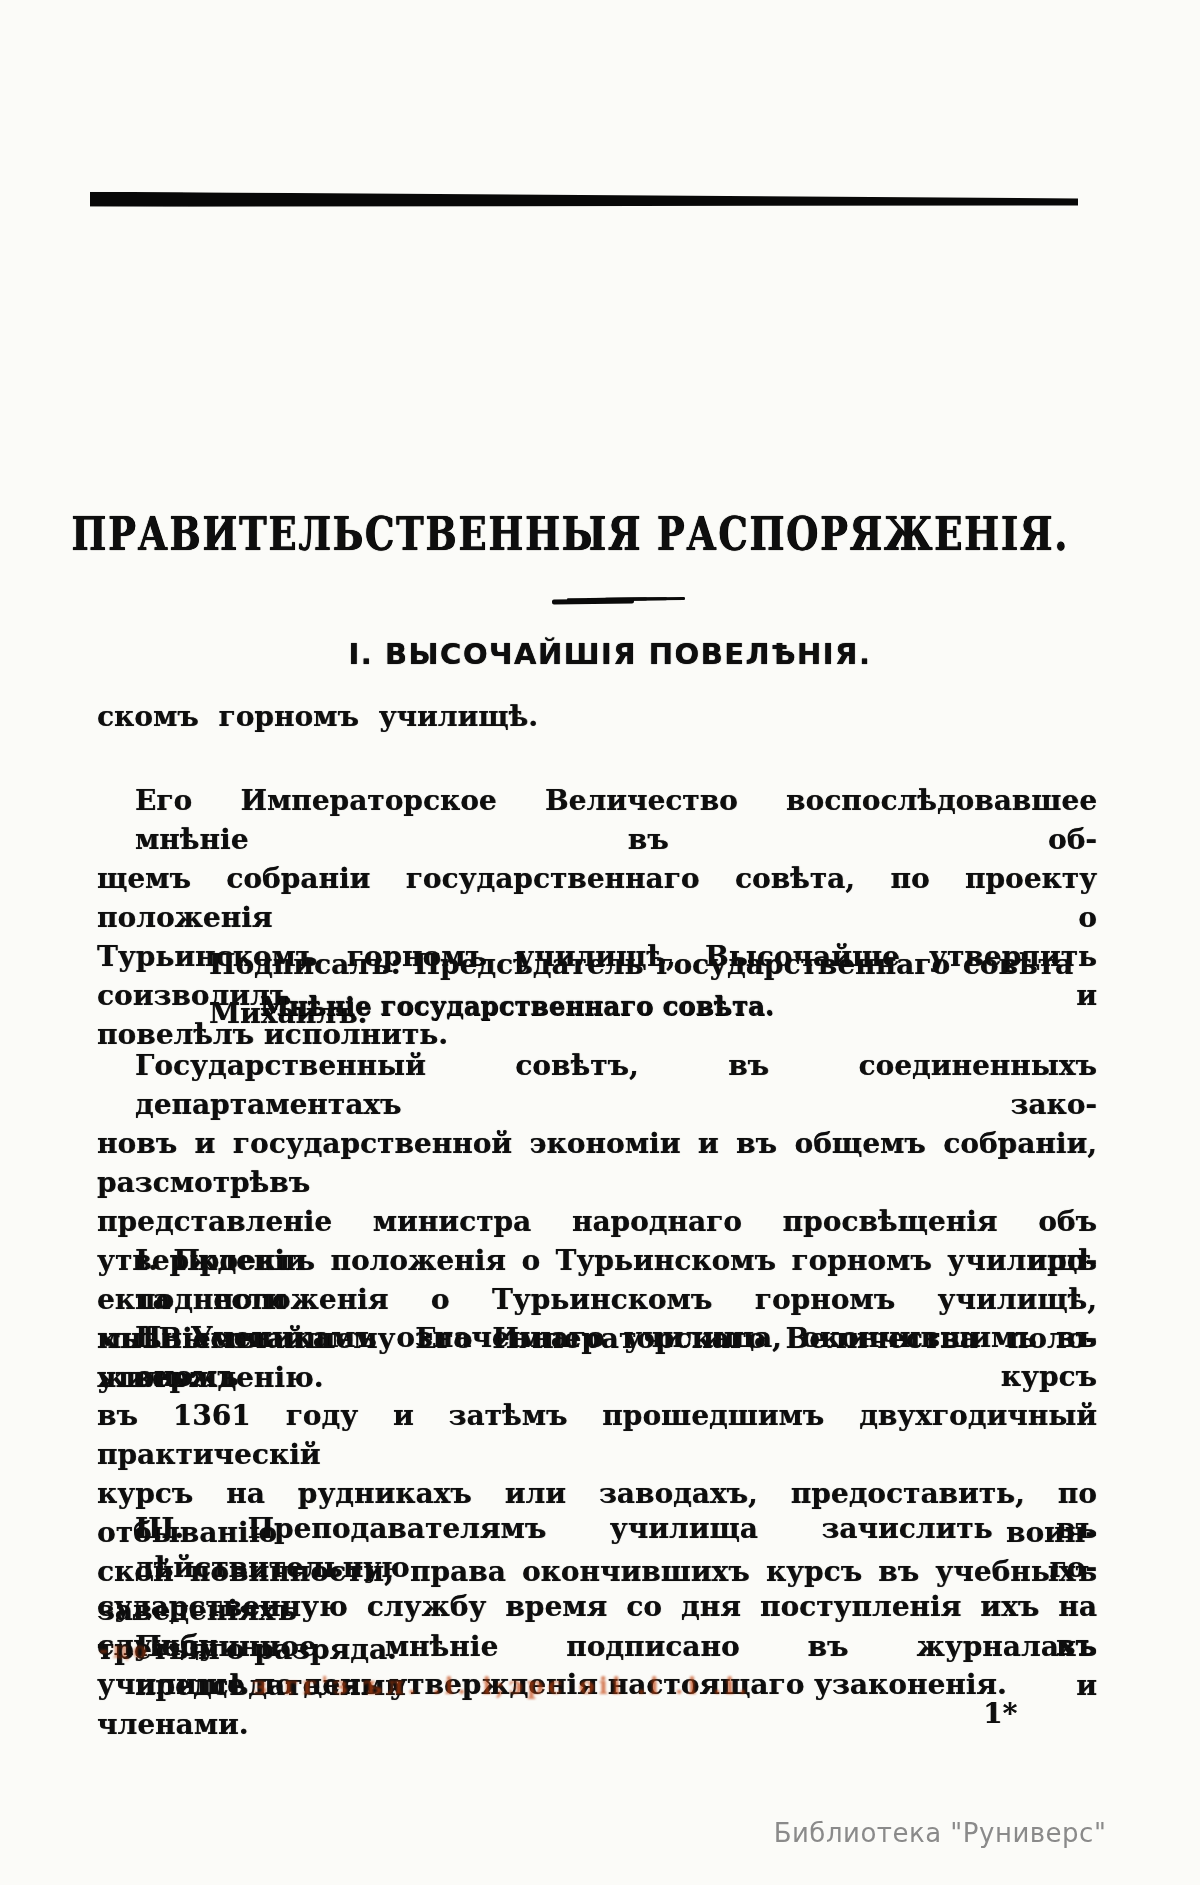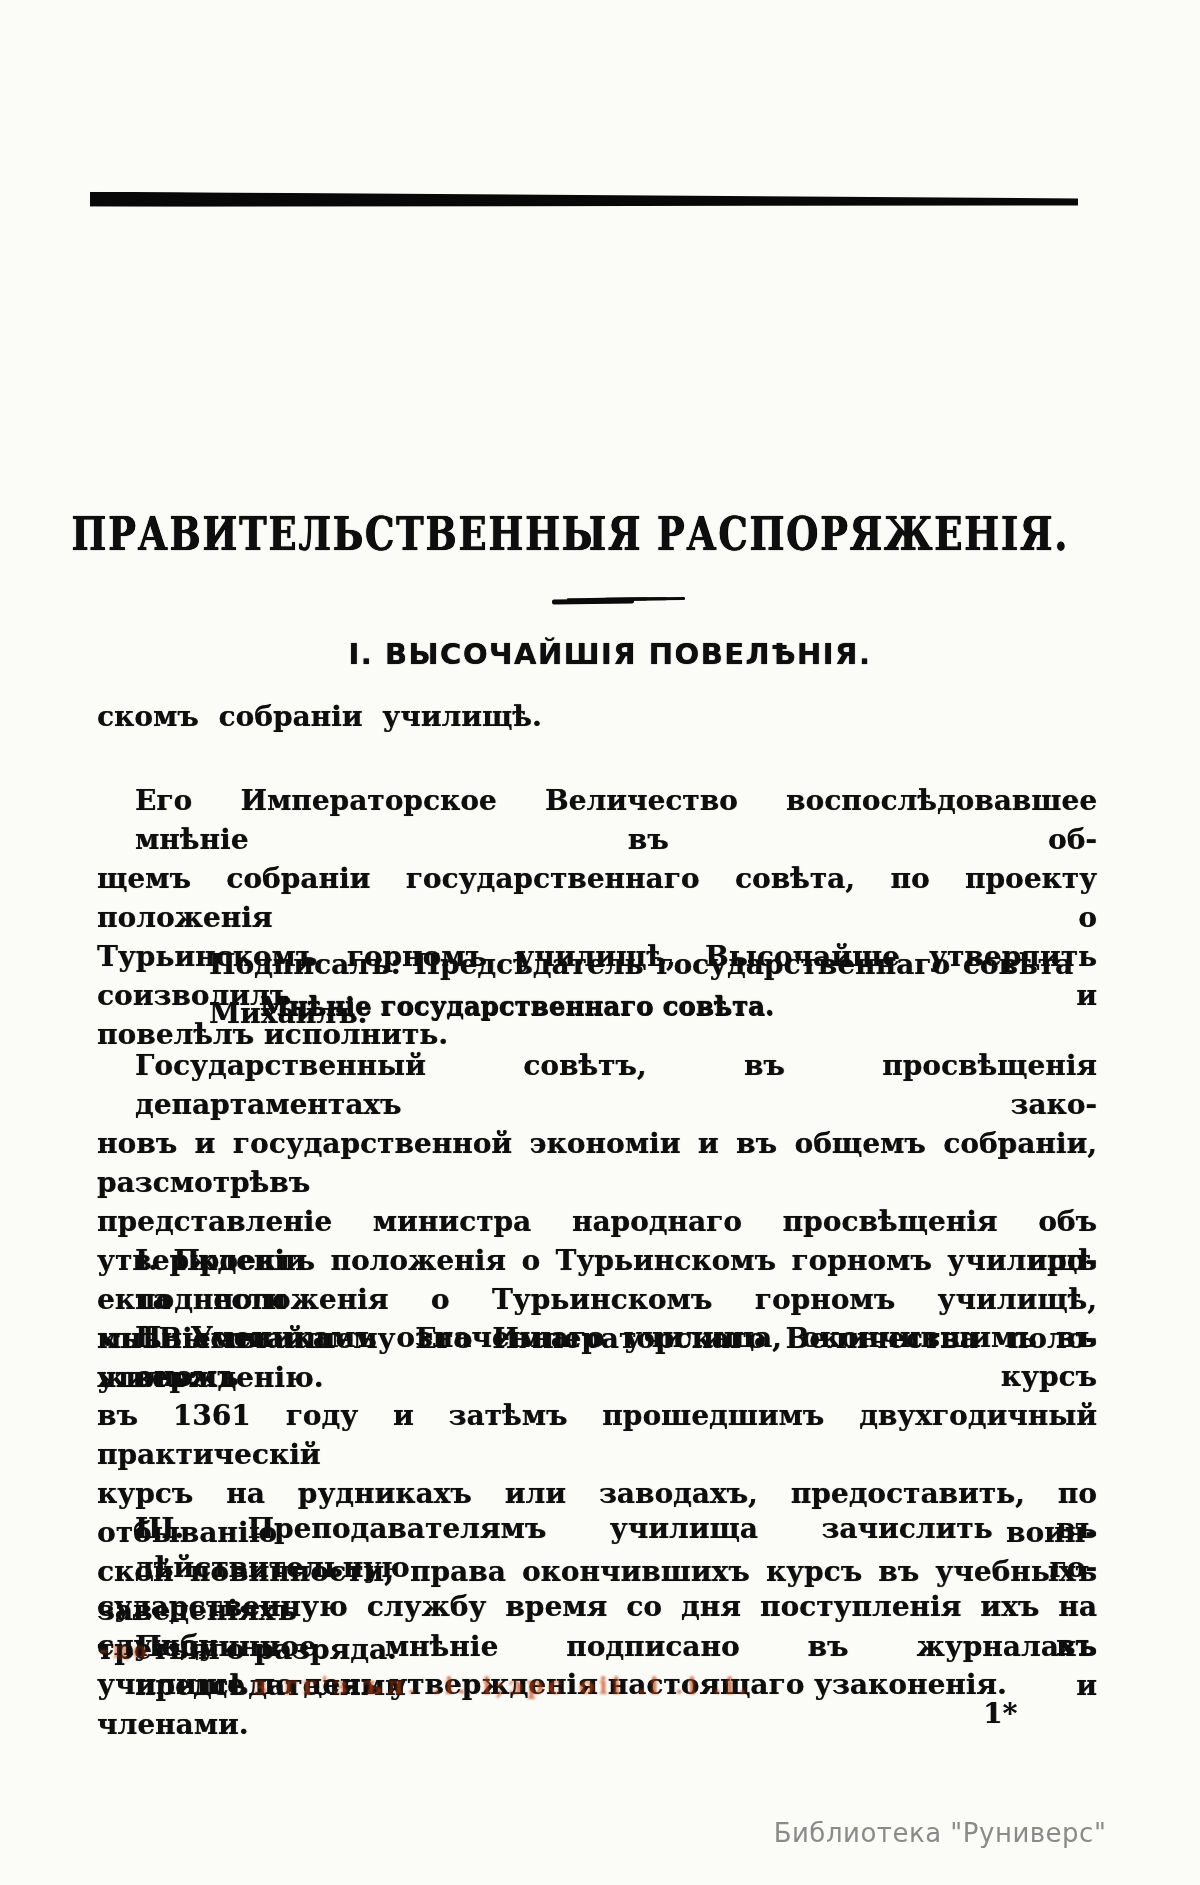--- a/index.html
+++ b/index.html
@@ -97,36 +97,36 @@
 
   <div class="rule-top"></div>
 
   <div class="doc-title">ПРАВИТЕЛЬСТВЕННЫЯ РАСПОРЯЖЕНІЯ.</div>
 
   <div class="orn-dash"></div>
 
   <div class="section-heading">І. ВЫСОЧАЙШІЯ ПОВЕЛѢНІЯ.</div>
 
   <div class="para" style="top:697px">
-    <div class="ln last spread">скомъ собраніи училищѣ.</div>
+    <div class="ln last spread">скомъ горномъ училищѣ.</div>
   </div>
 
   <div class="para" style="top:781px">
     <div class="ln j ind">Его Императорское Величество воспослѣдовавшее мнѣніе въ об-</div>
     <div class="ln j">щемъ собраніи государственнаго совѣта, по проекту положенія о</div>
     <div class="ln j">Турьинскомъ горномъ училищѣ, Высочайше утвердить соизволилъ и</div>
     <div class="ln last">повелѣлъ исполнить.</div>
   </div>
 
   <div class="signature-line">Подписалъ: Предсѣдатель государственнаго совѣта Михаилъ.</div>
 
   <div class="subheading">Мнѣніе государственнаго совѣта.</div>
 
   <div class="para" style="top:1046px">
-    <div class="ln j ind">Государственный совѣтъ, въ просвѣщенія департаментахъ зако-</div>
+    <div class="ln j ind">Государственный совѣтъ, въ соединенныхъ департаментахъ зако-</div>
     <div class="ln j">новъ и государственной экономіи и въ общемъ собраніи, разсмотрѣвъ</div>
     <div class="ln j">представленіе министра народнаго просвѣщенія объ утвержденіи про-</div>
     <div class="ln j">екта положенія о Турьинскомъ горномъ училищѣ, мнѣніемъ поло-</div>
     <div class="ln last">жилъ:</div>
   </div>
 
   <div class="para" style="top:1241px">
     <div class="ln j ind">І. Проектъ положенія о Турьинскомъ горномъ училищѣ поднести</div>
     <div class="ln last spread">къ Высочайшему Его Императорскаго Величества утвержденію.</div>
   </div>

